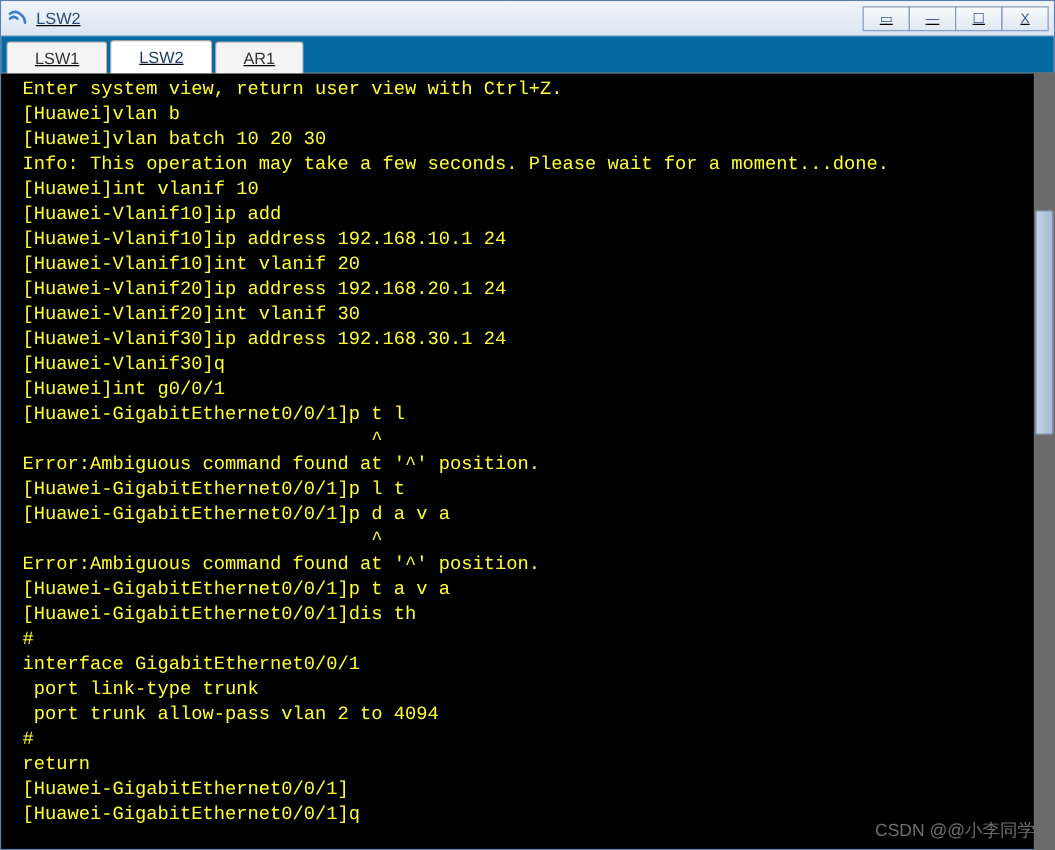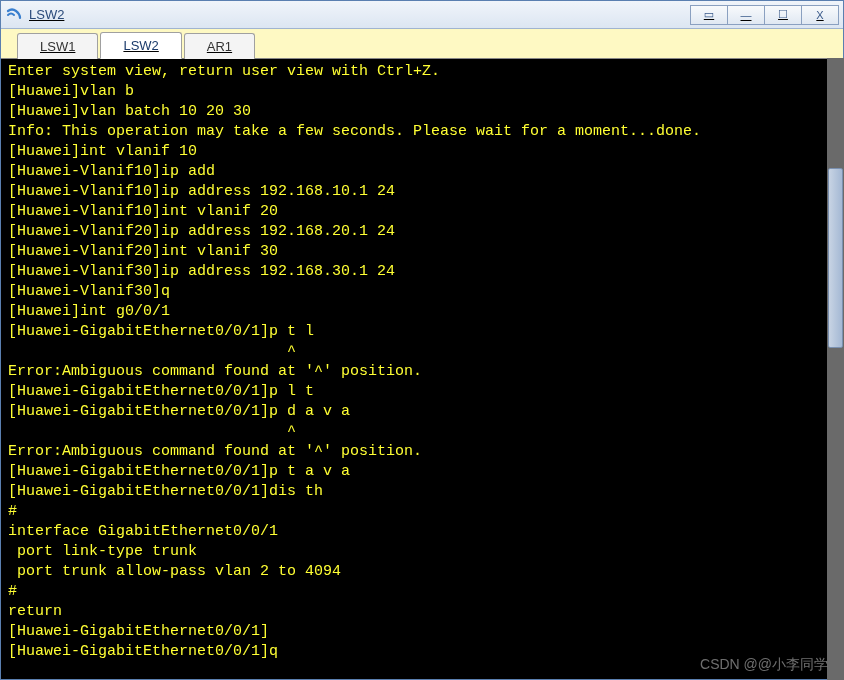--- a/index.html
+++ b/index.html
@@ -53,24 +53,24 @@
       align-items: center;
       justify-content: center;
       font-size: 11px;
       color: #3a5a8a;
       margin-left: -1px;
       cursor: pointer;
     }
     .win-btn.close { font-family: Arial; }
     .tabbar {
       height: 30px;
-      background: #fef9c3;
+      background: #0369a1;
       display: flex;
       align-items: flex-end;
-      padding: 0 16px;
+      padding: 0 4px;
       border-bottom: 1px solid #888;
     }
     .tab {
       padding: 5px 22px;
       border: 1px solid #a0a0a0;
       border-bottom: none;
       background: #f4f4f4;
       font-size: 13px;
       color: #333;
       margin-right: 2px;
@@ -85,21 +85,21 @@
       font-weight: 400;
       color: #1a3a6a;
     }
     .terminal {
       flex: 1;
       background: #000;
       color: #ffff33;
       font-family: "Consolas", "Courier New", monospace;
       font-size: 15px;
       line-height: 20px;
-      padding: 2px 6px;
+      padding: 2px 16px;
       overflow: hidden;
       white-space: pre;
       position: relative;
       border: 1px solid #000;
     }
     .terminal::-webkit-scrollbar { width: 16px; }
     .scrollbar {
       position: absolute;
       right: 0;
       top: 58px;

